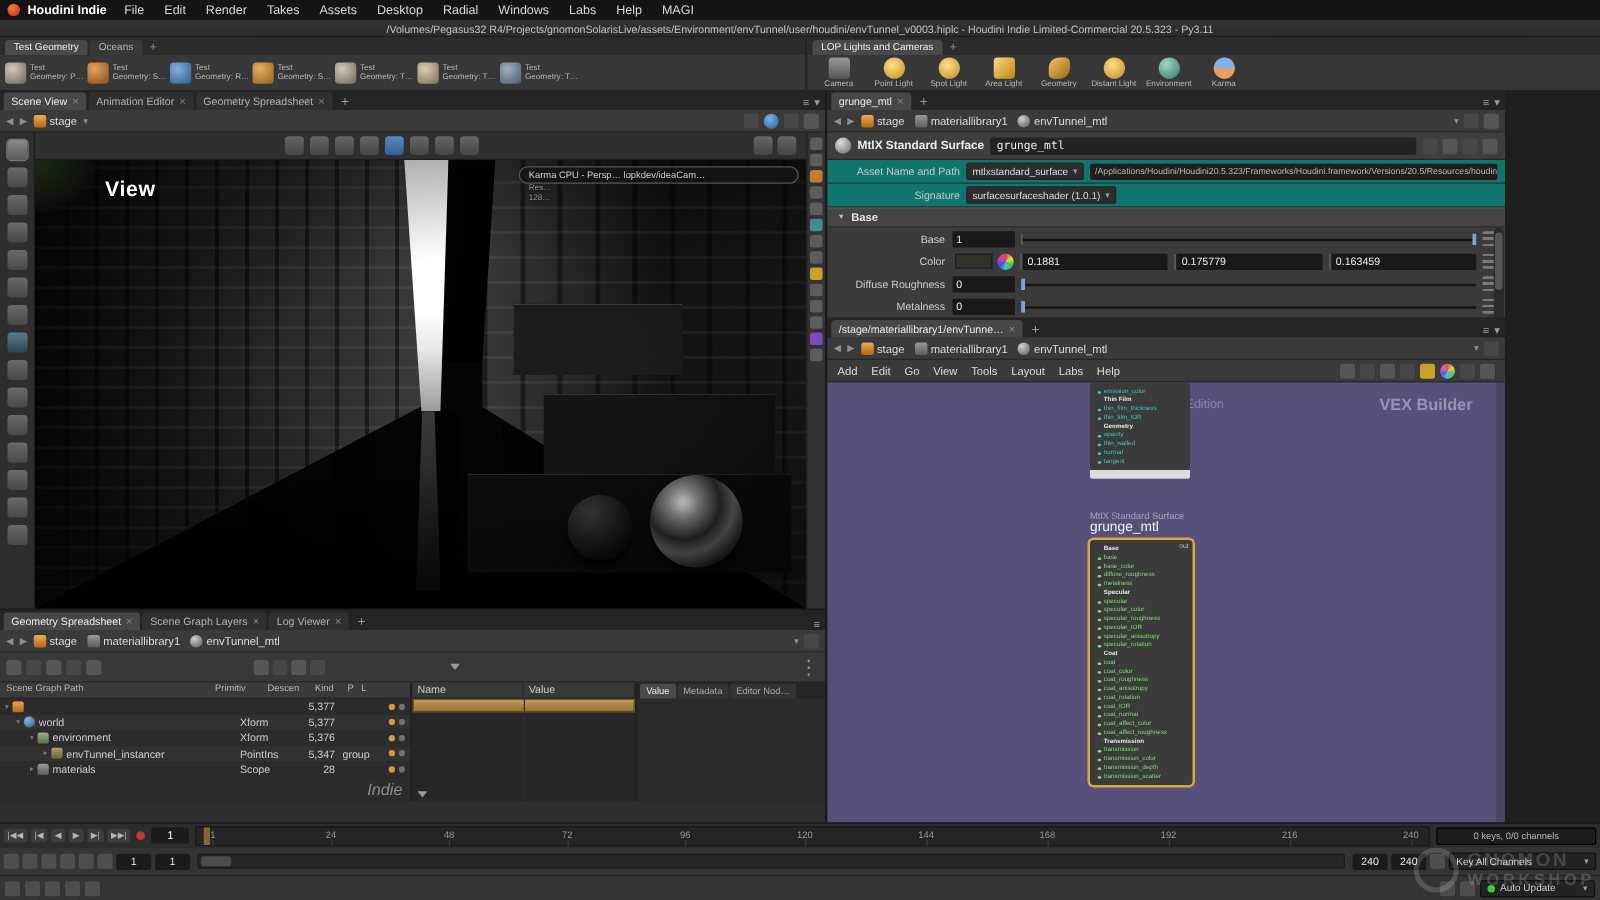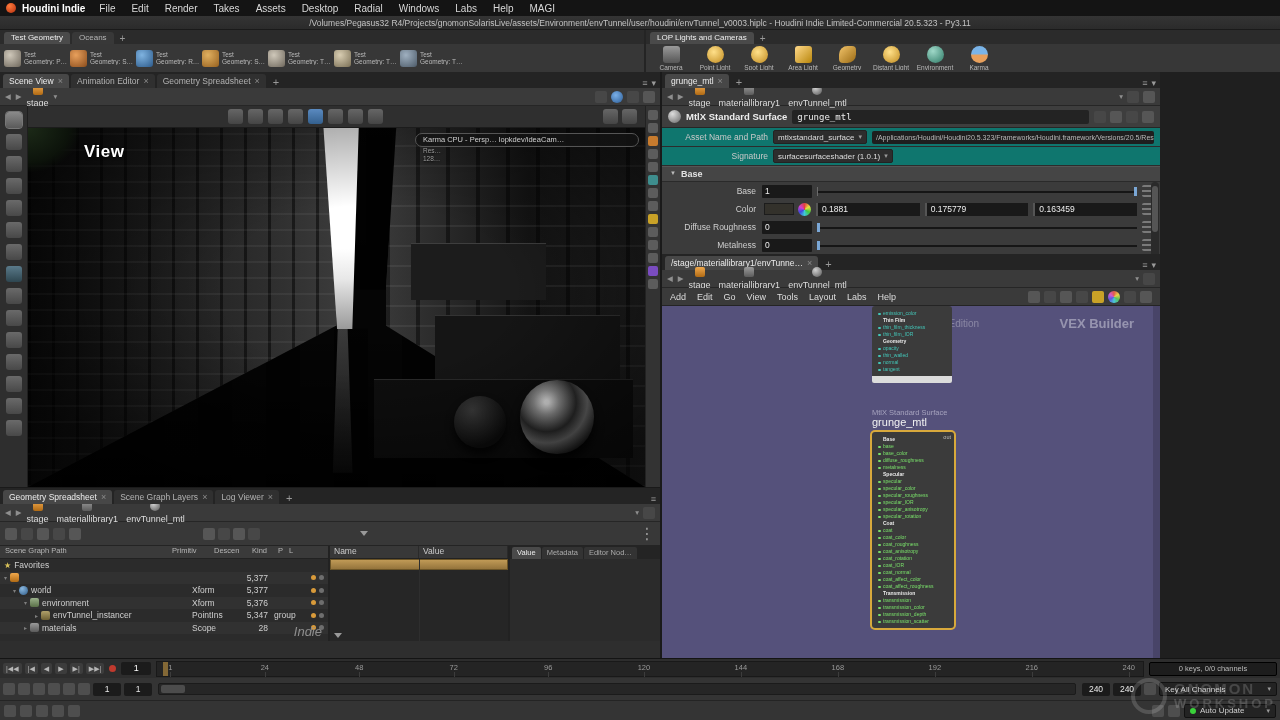--- a/index.html
+++ b/index.html
@@ -54,21 +54,21 @@
   .i-fwd::before { content:"▶"; }
   .i-plus::before { content:"+"; }
   .i-menu::before { content:"≡"; }
   .i-dots::before { content:"⋮"; }
   .i-tri::before { content:"▼"; font-size:6px; vertical-align:2px; }
   .close { color:#8a8a8a; font-size:9px; }
   .ptab-add { order:90; color:#9a9a9a; font-size:11px; padding:0 5px; }
   .pane-ctrl { order:91; margin-left:auto; display:flex; gap:4px; padding-right:4px; color:#9a9a9a; font-size:9px; }
   .pathbar { display:flex; align-items:center; height:18px; background:#3a3a3a; border-bottom:1px solid #262626; padding:0 5px; gap:5px; font-size:9px; color:#ddd; }
   .nav { color:#8f8f8f; font-size:7.5px; }
-  .crumb-item { display:flex; align-items:center; gap:3px;flex-direction:column; }
+  .crumb-item { display:flex; align-items:center; gap:3px; }
   .crumb-ico { width:10px; height:10px; border-radius:2px; display:inline-block; }
   .stage-crumb-icon { background:linear-gradient(#f0a84c,#b06a14); }
   .matlib-crumb-icon { background:linear-gradient(#9a9a9a,#5c5c5c); }
   .mtl-crumb-icon { background:radial-gradient(circle at 35% 30%,#d0d0d0,#555); border-radius:50%; }
   .path-right { margin-left:auto; display:flex; gap:4px; align-items:center; }
   .ico { width:12px; height:12px; border-radius:2px; background:#565656; display:inline-block; flex:none; }
   .ico.dim { background:#474747; }
   .ico.blue { background:radial-gradient(circle at 40% 35%,#7ab0e8,#2b5c96); border-radius:50%; }
   .ico.yellow { background:#c9a227; }
   .ico.multi { background:conic-gradient(#e05a4a,#e8d24a,#58c05a,#4ac8d8,#5a5ae0,#d05ad0,#e05a4a); border-radius:50%; }
@@ -160,21 +160,21 @@
   .vt-head > div { flex:1; padding-left:4px; border-right:1px solid #2a2a2a; }
   .vt-selected { height:11px; margin:0; background:linear-gradient(#c09a56,#94743c); border:1px solid #6b5426; }
   .vt-colsep { position:absolute; left:50%; top:13px; bottom:0; border-left:1px solid #2e2e2e; }
   .vt-funnel { position:absolute; left:4px; bottom:3px; }
   .gs-value { flex:1; background:#2b2b2b; display:flex; flex-direction:column; }
   .vp2-tabs { display:flex; gap:1px; background:#242424; height:13px; align-items:flex-end; padding-left:2px; }
   .vtab { font-size:7.5px; color:#aaa; background:#333; padding:0 5px; height:12px; line-height:11px; border-radius:2px 2px 0 0; }
   .vtab.active { background:#4a4a4a; color:#e8e8e8; }
 
   
-  .right-col { position:absolute; left:660px; top:72px; width:500px; height:586px; background:#333; border-left:2px solid #1a1a1a; }
+  .right-col { position:absolute; left:660px; top:72px; width:544px; height:586px; background:#333; border-left:2px solid #1a1a1a; }
   .pm-header { display:flex; align-items:center; gap:5px; height:22px; background:#3e3e3e; border-bottom:1px solid #262626; padding:0 6px; }
   .nodetype-icon { width:13px; height:13px; border-radius:50%; background:radial-gradient(circle at 35% 30%,#ddd,#666); flex:none; }
   .pm-type { font-size:9.5px; font-weight:bold; color:#eee; white-space:nowrap; }
   .pm-name-field { flex:1; height:14px; background:#232323; border-radius:2px; color:#ececec; font-family:"DejaVu Sans Mono",monospace; font-size:9px; line-height:14px; padding-left:5px; }
   .pm-hicons { display:flex; gap:4px; }
   .pm-row { display:flex; align-items:center; height:19px; background:#0f766e; border-bottom:1px solid #2c2c2c; padding:0 6px; gap:5px; }
   .pm-lab { width:100px; text-align:right; color:#c9c9c9; font-size:8.5px; flex:none; }
   .dd { display:flex; align-items:center; gap:4px; background:#2d2d2d; border:1px solid #222; border-radius:2px; height:14px; font-size:8px; color:#ddd; padding:0 4px; }
   .dd .i-caret { color:#999; font-size:7px; }
   .pm-path-field { flex:1; height:13px; background:#1e1e1e; border-radius:2px; color:#b9b9b9; font-size:7px; line-height:13px; padding:0 4px; white-space:nowrap; overflow:hidden; }
@@ -554,30 +554,20 @@
       <div class="gs-body">
         <div class="gs-tree">
           <div class="tree-head">
             <span class="th-path">Scene Graph Path</span>
             <span class="th w44">Primitiv</span>
             <span class="th w40">Descen</span>
             <span class="th w28">Kind</span>
             <span class="th w12">P</span>
             <span class="th w12">L</span>
             <span class="th" style="width:28px"></span>
-          </div>
-          <div class="trow">
-            <span class="tr-name d0">
-                <span class="star-icon"></span>
-                <span>Favorites</span>
-              </span>
-            <span class="tc prim"></span>
-            <span class="tc desc"></span>
-            <span class="tc kind"></span>
-            <span class="tr-tog"></span>
           </div>
           <div class="trow">
             <span class="tr-name d0">
                 <span class="tw">▾</span>
                 <span class="node-ico hroot-icon"></span>
                 <span></span>
               </span>
             <span class="tc prim"></span>
             <span class="tc desc">5,377</span>
             <span class="tc kind"></span>

